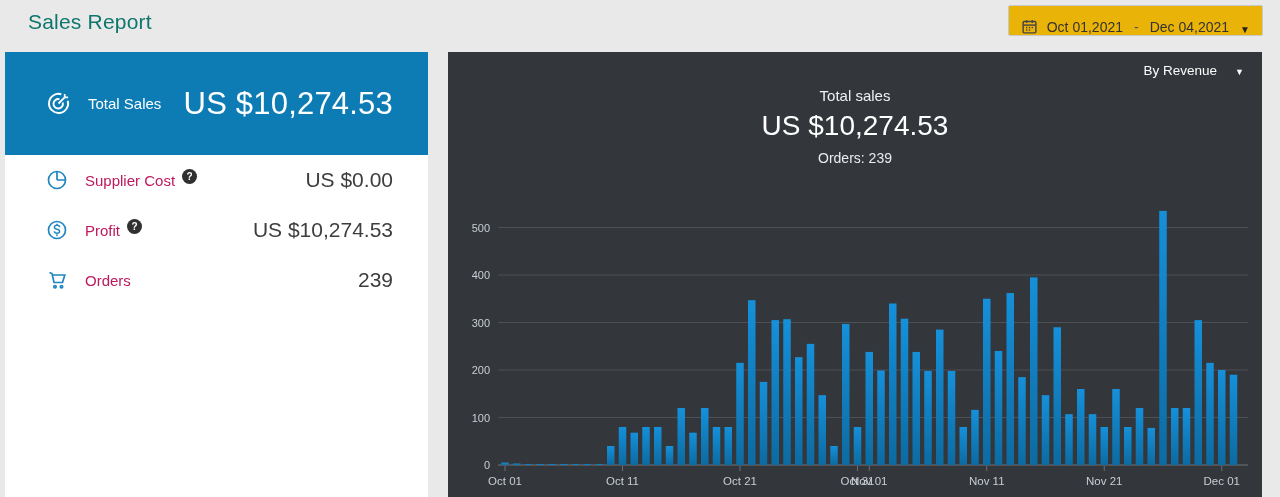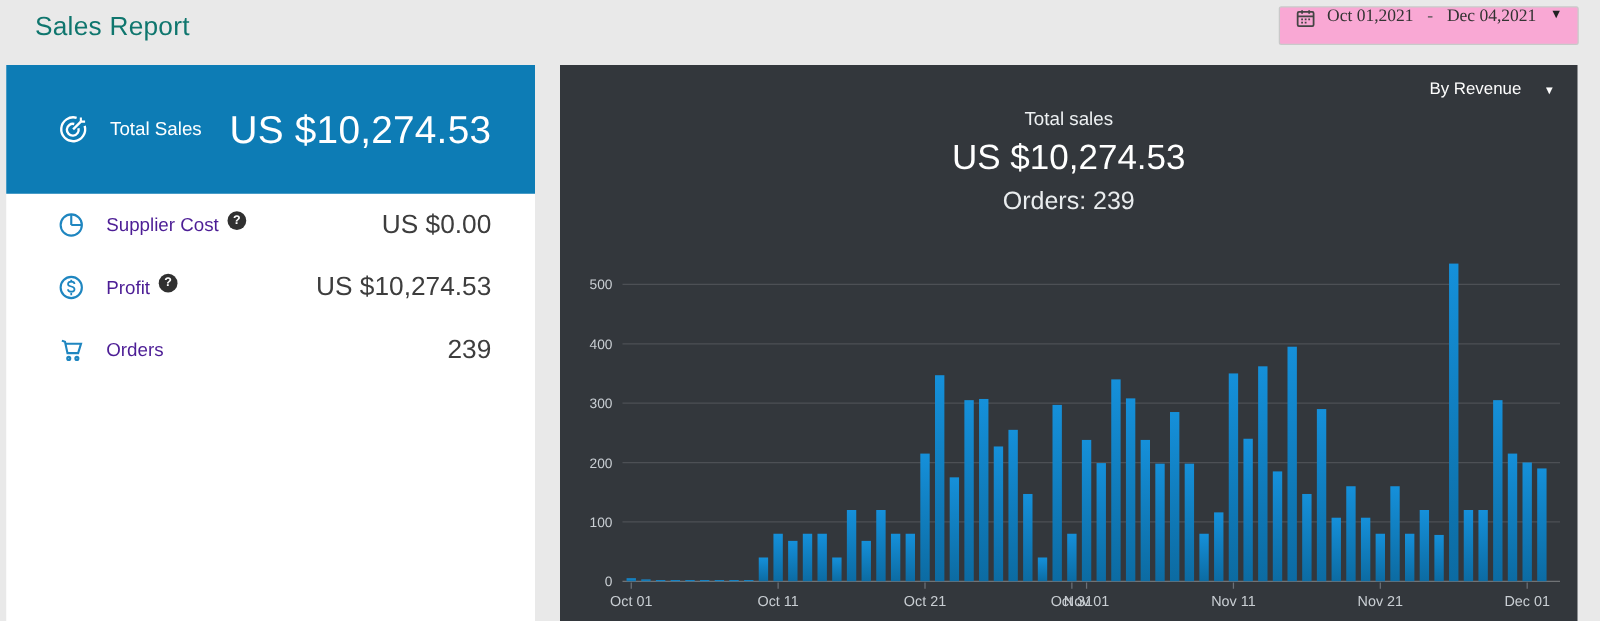--- a/index.html
+++ b/index.html
@@ -11,23 +11,23 @@
     color:#333;
   }
 
   
   .page-title {
     position:absolute; left:28px; top:10px;
     font-size:21px; color:#0f766e; letter-spacing:.2px;
   }
   .date-picker {
     position:absolute; right:17px; top:5px;
-    height:31px; background:#f9a8d4; border:1px solid #c9c9c9; border-radius:2px;
-    display:flex; align-items:flex-start; gap:9px; padding:0 12px;
-    font-size:14px; color:#333; cursor:pointer;font-family:Liberation Serif, serif;
+    height:31px; background:#eab308; border:1px solid #c9c9c9; border-radius:2px;
+    display:flex; align-items:flex-end; gap:9px; padding:0 12px;
+    font-size:14px; color:#333; cursor:pointer;
   }
   .date-picker .sep { color:#555; padding:0 2px; }
   .date-picker .caret { font-size:10px; color:#222; margin-left:2px; }
 
   
   .summary-card {
     position:absolute; left:5px; top:52px; width:423px; height:445px;
     background:#fff;
   }
   .summary-head {
@@ -38,21 +38,21 @@
   .summary-head .label { font-size:15px; margin-left:16px; }
   .summary-head .value {
     margin-left:auto; font-size:31px; font-weight:300; letter-spacing:.2px;
   }
   .metric-row {
     height:50px; display:flex; align-items:center;
     padding:0 35px 0 40px; cursor:pointer;
   }
   .metric-row:first-of-type { margin-top:9px; }
   .metric-row .icon { width:24px; height:24px; flex:0 0 auto; }
-  .metric-row .label { font-size:15px; color:#4c1d95; margin-left:16px; }
+  .metric-row .label { font-size:15px; color:#be185d; margin-left:16px; }
   .metric-row .value { margin-left:auto; font-size:21px; color:#3d3d3d; }
   .help-badge {
     display:inline-flex; align-items:center; justify-content:center;
     width:15px; height:15px; border-radius:50%; background:#303030; color:#fff;
     font-size:10px; font-weight:bold; margin-left:7px;
     position:relative; top:-4px; cursor:pointer;
   }
 
   
   .chart-panel {
@@ -61,21 +61,21 @@
   }
   .by-revenue {
     position:absolute; top:11px; right:18px;
     font-size:13.5px; color:#fdfdfd; display:flex; align-items:center; gap:18px;
     cursor:pointer;
   }
   .by-revenue .caret { font-size:9px; position:relative; top:1px; }
   .chart-head { position:absolute; top:35px; left:0; right:0; text-align:center; }
   .chart-head .t { font-size:15px; color:#eef1f3; }
   .chart-head .v { font-size:28px; font-weight:300; margin-top:6px; color:#fff; }
-  .chart-head .o { font-size:20px; color:#e9ecee; margin-top:8px; }
+  .chart-head .o { font-size:14px; color:#e9ecee; margin-top:8px; }
   #chart-svg { position:absolute; inset:0; }
 
   svg.ic { display:block; }
 </style>
 </head>
 <body>
 
 <div class="page-title">Sales Report</div>
 
 <div class="date-picker">

